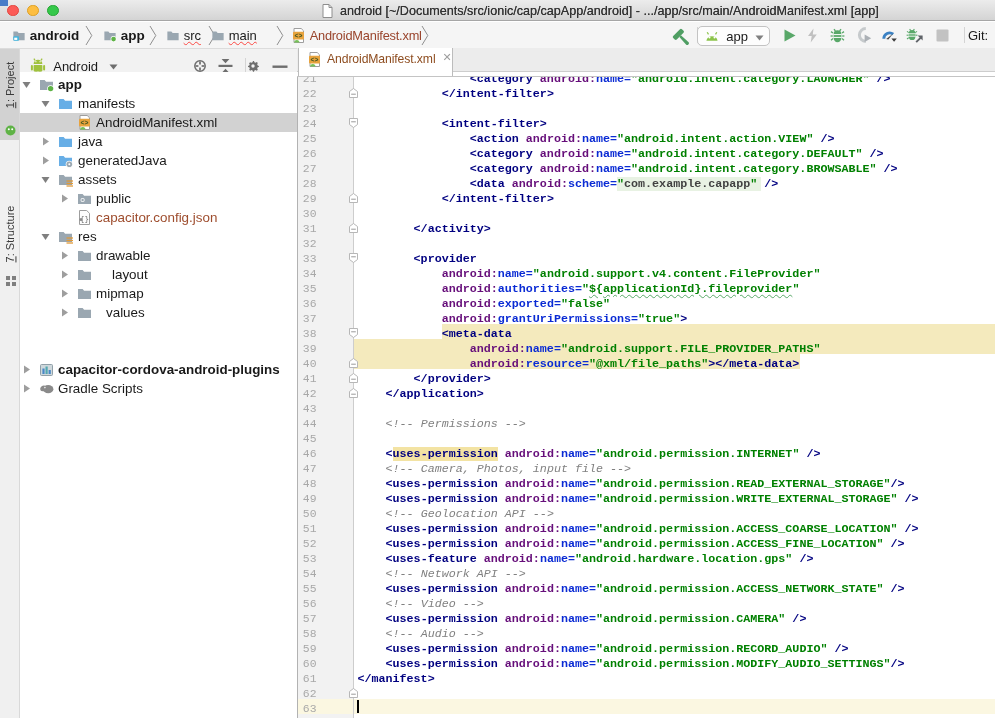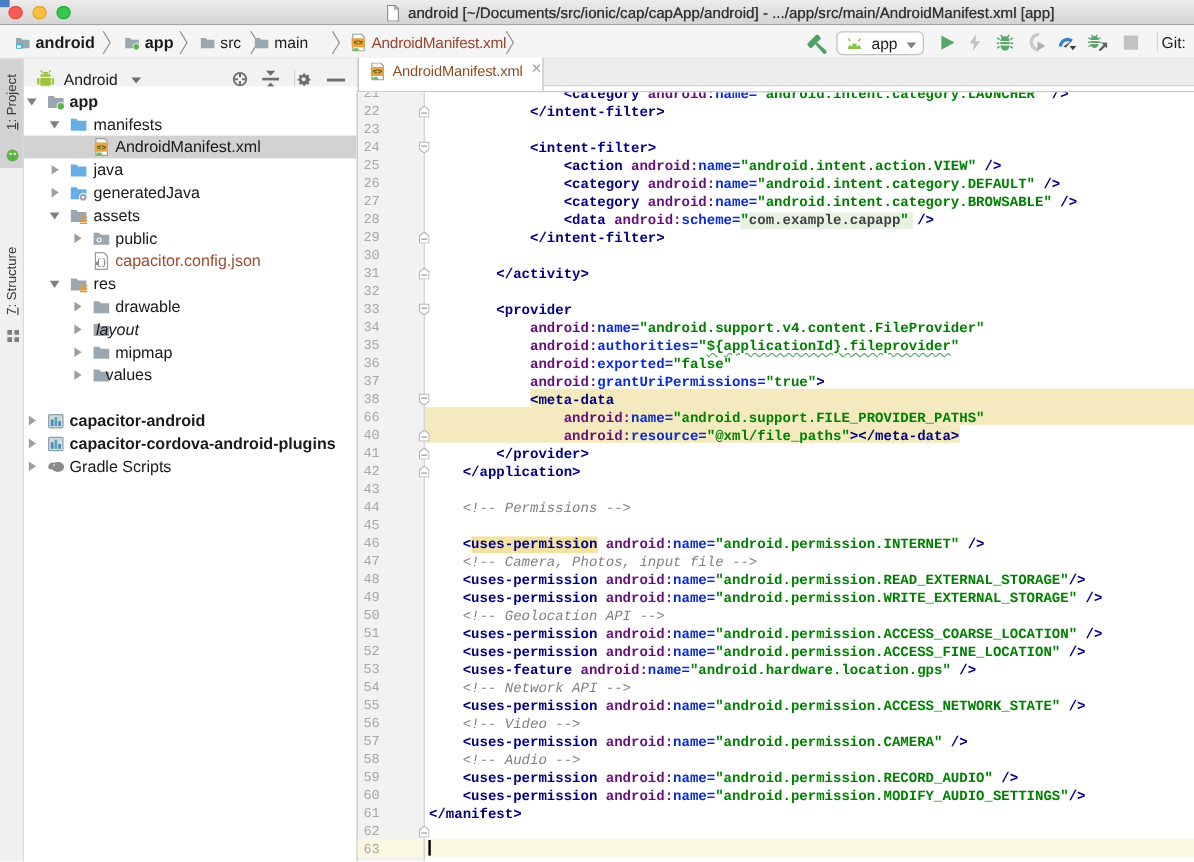--- a/index.html
+++ b/index.html
@@ -6,21 +6,21 @@
       -webkit-font-smoothing:antialiased}
 #titlebar {position:absolute;left:0;top:0;width:995px;height:21px;
   background:linear-gradient(#ececec,#d4d4d4);border-bottom:1px solid #a6a6a6}
 .tl {position:absolute;top:4.5px;width:11.5px;height:11.5px;border-radius:50%}
 #title {position:absolute;left:340px;top:3.5px;font-size:12.6px;color:#333;white-space:nowrap;text-shadow:0 0 0.6px #3a3a3a}
 #navbar {position:absolute;left:0;top:22px;width:995px;height:27px;background:#f5f5f5;
   border-bottom:1px solid #dcdcdc}
 .bc {position:absolute;top:0;height:26px;display:flex;align-items:center;white-space:nowrap;
   font-size:13px;color:#1a1a1a}
 .bc b {font-size:13.5px}
-.sq {text-decoration-style:wavy;text-decoration-color:#fc4943;
+.sq {text-decoration:underline;text-decoration-style:wavy;text-decoration-color:#fc4943;
   text-decoration-thickness:1px;text-underline-offset:0.5px}
 #row3 {position:absolute;left:0;top:49px;width:995px;height:23px;background:#f2f2f2}
 #tabstrip {position:absolute;left:297px;top:48px;width:698px;height:29px;background:#ececec}
 #stripband {position:absolute;left:0;top:24px;width:698px;height:4px;background:#fff}
 #stripline1 {position:absolute;left:0;top:23px;width:698px;height:1px;background:#cdcdcd}
 #stripline2 {position:absolute;left:0;top:28px;width:698px;height:1px;background:#c4c4c4}
 #tab {position:absolute;left:1px;top:0;width:155px;height:28px;background:#fff;
   border-left:1px solid #bcbcbc;border-right:1px solid #bcbcbc;
   display:flex;align-items:flex-start}
 #stripe {position:absolute;left:0;top:49px;width:20px;height:669px;background:#f0f0f0;
@@ -408,51 +408,39 @@
         </svg></span>
       <span class="tlab" style="left:58px;">res</span>
     </div>
 <div class="trow" style="top:193px">
       <svg class="tri" style="left:39px" width="11" height="11">
         <polygon points="3,1.5 9,5.5 3,9.5" fill="#9e9e9e"></polygon>
       </svg>
       <span class="tico" style="left:57px"><svg width="15" height="15" viewBox="0 0 15 15">
           <path d="M1 3 h4.6 l1.5 1.7 H14 v8.3 H1 z" fill="#9aa7b1"></path>
         </svg></span>
-      <span class="tlab" style="left:60px;font-style:italic;">layout</span>
+      <span class="tlab" style="left:92px;">layout</span>
     </div>
 <div class="trow" style="top:212px">
       <svg class="tri" style="left:39px" width="11" height="11">
         <polygon points="3,1.5 9,5.5 3,9.5" fill="#9e9e9e"></polygon>
       </svg>
       <span class="tico" style="left:57px"><svg width="15" height="15" viewBox="0 0 15 15">
           <path d="M1 3 h4.6 l1.5 1.7 H14 v8.3 H1 z" fill="#9aa7b1"></path>
         </svg></span>
       <span class="tlab" style="left:76px;">mipmap</span>
     </div>
 <div class="trow" style="top:231px">
       <svg class="tri" style="left:39px" width="11" height="11">
         <polygon points="3,1.5 9,5.5 3,9.5" fill="#9e9e9e"></polygon>
       </svg>
       <span class="tico" style="left:57px"><svg width="15" height="15" viewBox="0 0 15 15">
           <path d="M1 3 h4.6 l1.5 1.7 H14 v8.3 H1 z" fill="#9aa7b1"></path>
         </svg></span>
-      <span class="tlab" style="left:68px;">values</span>
-    </div>
-<div class="trow" style="top:269px">
-      <svg class="tri" style="left:1px" width="11" height="11">
-        <polygon points="3,1.5 9,5.5 3,9.5" fill="#9e9e9e"></polygon>
-      </svg>
-      <span class="tico" style="left:19px"><svg width="15" height="15" viewBox="0 0 15 15">
-          <rect x="1.5" y="2.5" width="12" height="11" rx="1" fill="#cfd8dc" stroke="#90a0a8"></rect>
-          <rect x="3.4" y="6.5" width="2.2" height="5.5" fill="#4a88c7"></rect>
-          <rect x="6.5" y="4.5" width="2.2" height="7.5" fill="#53a8b0"></rect>
-          <rect x="9.6" y="8" width="2.2" height="4" fill="#4a88c7"></rect>
-        </svg></span>
-      <span class="tlab" style="left:38px;font-weight:bold;">capacitor-android</span>
+      <span class="tlab" style="left:86px;">values</span>
     </div>
 <div class="trow" style="top:288px">
       <svg class="tri" style="left:1px" width="11" height="11">
         <polygon points="3,1.5 9,5.5 3,9.5" fill="#9e9e9e"></polygon>
       </svg>
       <span class="tico" style="left:19px"><svg width="15" height="15" viewBox="0 0 15 15">
           <rect x="1.5" y="2.5" width="12" height="11" rx="1" fill="#cfd8dc" stroke="#90a0a8"></rect>
           <rect x="3.4" y="6.5" width="2.2" height="5.5" fill="#4a88c7"></rect>
           <rect x="6.5" y="4.5" width="2.2" height="7.5" fill="#53a8b0"></rect>
           <rect x="9.6" y="8" width="2.2" height="4" fill="#4a88c7"></rect>
@@ -493,21 +481,21 @@
 <div class="ln">29</div>
 <div class="ln">30</div>
 <div class="ln">31</div>
 <div class="ln">32</div>
 <div class="ln">33</div>
 <div class="ln">34</div>
 <div class="ln">35</div>
 <div class="ln">36</div>
 <div class="ln">37</div>
 <div class="ln">38</div>
-<div class="ln">66</div>
+<div class="ln">39</div>
 <div class="ln">40</div>
 <div class="ln">41</div>
 <div class="ln">42</div>
 <div class="ln">43</div>
 <div class="ln">44</div>
 <div class="ln">45</div>
 <div class="ln">46</div>
 <div class="ln">47</div>
 <div class="ln">48</div>
 <div class="ln">49</div>

